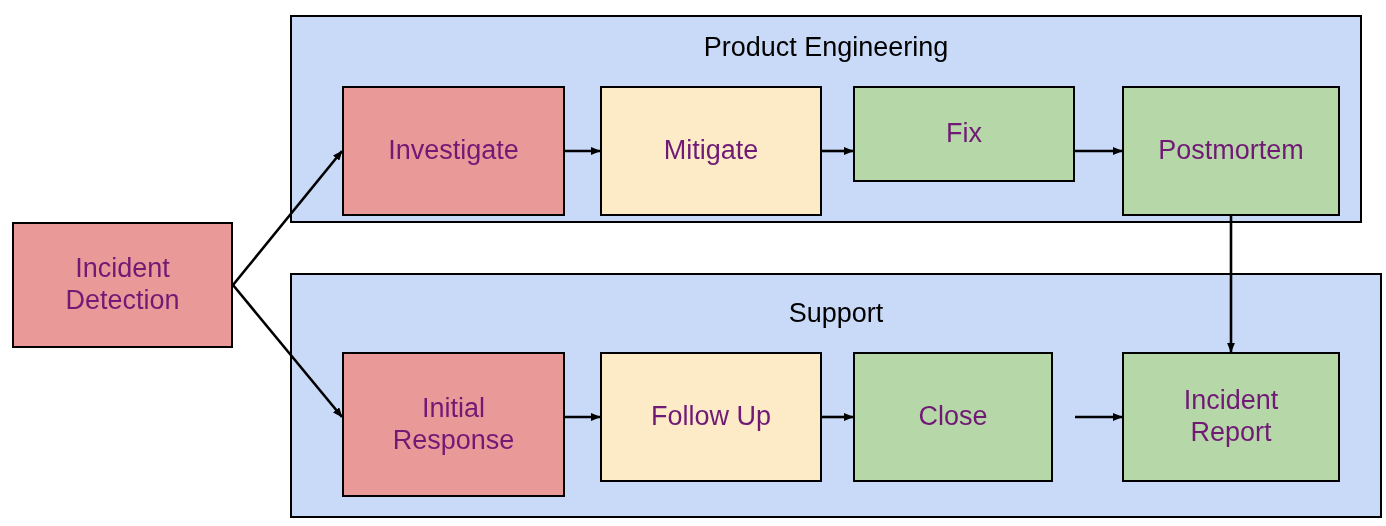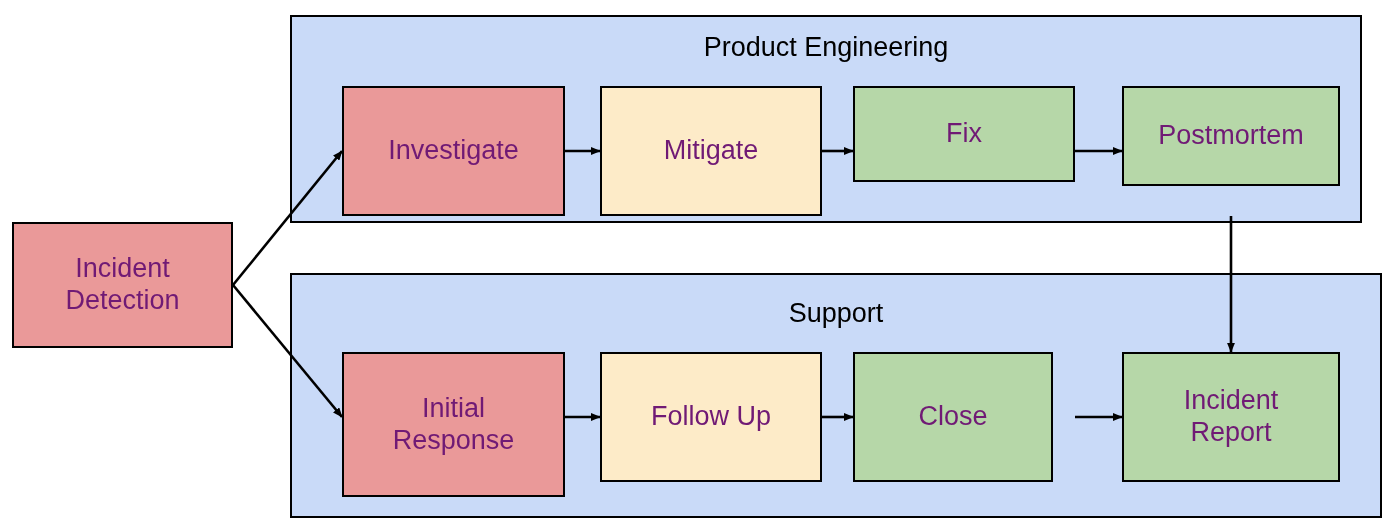--- a/index.html
+++ b/index.html
@@ -69,21 +69,21 @@
   <div class="lane" id="lane-1" style="left: 290px; top: 273px; width: 1092px; height: 245px; background: rgb(201, 218, 248); border-color: rgb(0, 0, 0);">
     <div class="lane-title" id="lane-1-title" style="top: 25px;">Support</div>
   </div>
 
   <div class="node fill-red" id="node-start" style="left: 12px; top: 222px; width: 221px; height: 126px; background: rgb(234, 153, 153);">Incident
 Detection</div>
 
   <div class="node fill-red" id="node-0-0" style="left: 342px; top: 86px; width: 223px; height: 130px; background: rgb(234, 153, 153);">Investigate</div>
   <div class="node fill-yellow" id="node-0-1" style="left: 600px; top: 86px; width: 222px; height: 130px; background: rgb(253, 235, 200);">Mitigate</div>
   <div class="node fill-green" id="node-0-2" style="left: 853px; top: 86px; width: 222px; height: 96px; background: rgb(182, 215, 168);">Fix</div>
-  <div class="node fill-green" id="node-0-3" style="left: 1122px; top: 86px; width: 218px; height: 100px; background: rgb(182, 215, 168);">Postmortem</div>
+  <div class="node fill-green" id="node-0-3" style="left: 1122px; top: 86px; width: 218px; height: 130px; background: rgb(182, 215, 168);">Postmortem</div>
 
   <div class="node fill-red" id="node-1-0" style="left: 342px; top: 352px; width: 223px; height: 145px; background: rgb(234, 153, 153);">Initial
 Response</div>
   <div class="node fill-yellow" id="node-1-1" style="left: 600px; top: 352px; width: 222px; height: 130px; background: rgb(253, 235, 200);">Follow Up</div>
   <div class="node fill-green" id="node-1-2" style="left: 853px; top: 352px; width: 200px; height: 130px; background: rgb(182, 215, 168);">Close</div>
   <div class="node fill-green" id="node-1-3" style="left: 1122px; top: 352px; width: 218px; height: 130px; background: rgb(182, 215, 168);">Incident
 Report</div>
 
   <svg class="svg-layer" id="edge-layer" viewBox="0 0 1386 526">
     <defs>

